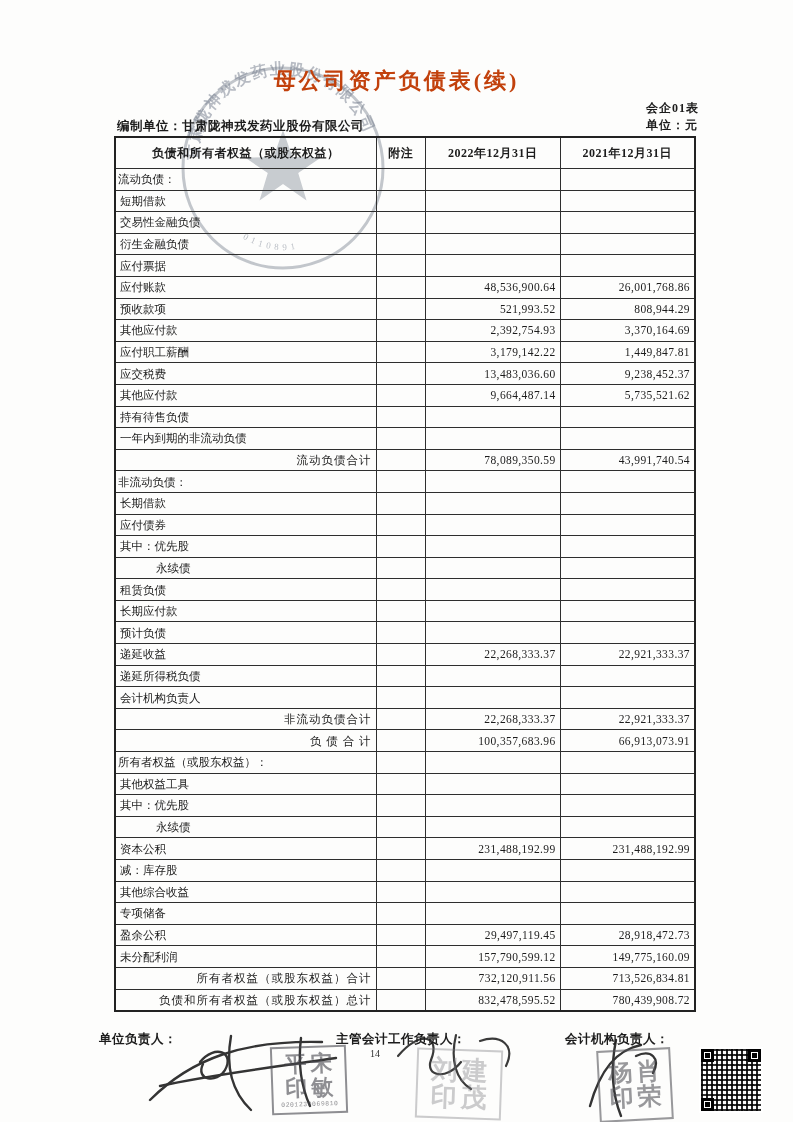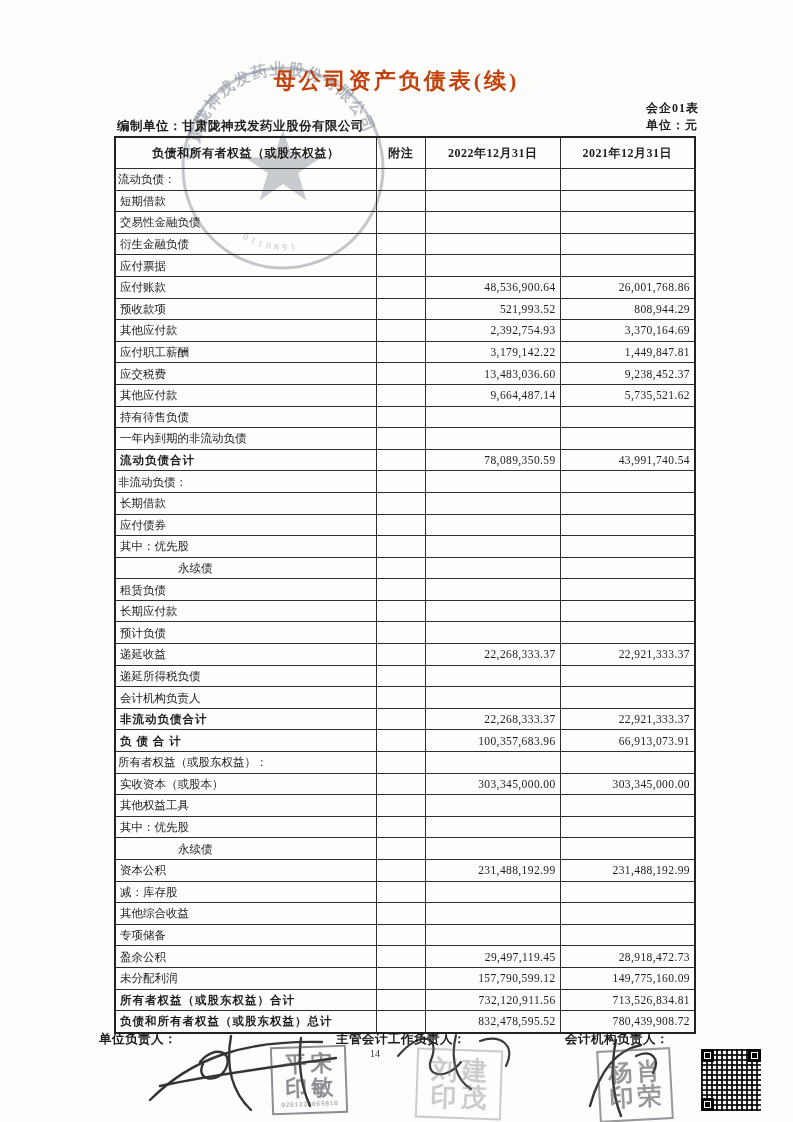--- a/index.html
+++ b/index.html
@@ -27,22 +27,22 @@
     font-size:11.5px;line-height:1.05;
     padding:0 4px;height:20.6px;overflow:hidden;white-space:nowrap;
   }
   table.bs thead th{height:30px;font-weight:700;text-align:center;font-size:12px;letter-spacing:.5px;margin-top:40px;}
   col.c1{width:45%;} col.c2{width:8.5%;} col.c3{width:23.25%;} col.c4{width:23.25%;}
   td.c-num{text-align:right;padding-right:6px;letter-spacing:.4px;font-size:11px;}
   td.c-label{text-align:left;}
   td.c-label.sec{padding-left:2px;}
   td.c-label.i1{}
   td.c-label.i2{}
-  td.c-label.i3{padding-left:62px;}
-  td.c-label.total{text-align:left;font-weight:700;letter-spacing:1px;}
+  td.c-label.i3{padding-left:40px;}
+  td.c-label.total{text-align:right;font-weight:400;letter-spacing:1px;}
   .footer-label{font-size:12.5px;font-weight:700;letter-spacing:.5px;top:1031px;text-align:right;}
   #fl1{left:99px;} #fl2{left:336px;} #fl3{left:565px;}
   .page-number{left:370px;top:1048px;font-size:10px;color:#333;}
   
   .stamp{
     position:absolute;display:flex;flex-direction:column;align-items:center;justify-content:center;
     border:2px solid currentColor;box-sizing:border-box;
   }
   .stamp .grid{
     display:grid;grid-template-columns:1fr 1fr;gap:0 4px;
@@ -290,26 +290,20 @@
     <td class="c-label total">负 债 合 计</td>
     <td class="c-note"></td>
     <td class="c-num">100,357,683.96</td>
     <td class="c-num">66,913,073.91</td>
   </tr>
       <tr>
     <td class="c-label sec">所有者权益（或股东权益）：</td>
     <td class="c-note"></td>
     <td class="c-num"></td>
     <td class="c-num"></td>
-  </tr>
-      <tr>
-    <td class="c-label i1">实收资本（或股本）</td>
-    <td class="c-note"></td>
-    <td class="c-num">303,345,000.00</td>
-    <td class="c-num">303,345,000.00</td>
   </tr>
       <tr>
     <td class="c-label i1">其他权益工具</td>
     <td class="c-note"></td>
     <td class="c-num"></td>
     <td class="c-num"></td>
   </tr>
       <tr>
     <td class="c-label i2">其中：优先股</td>
     <td class="c-note"></td>

